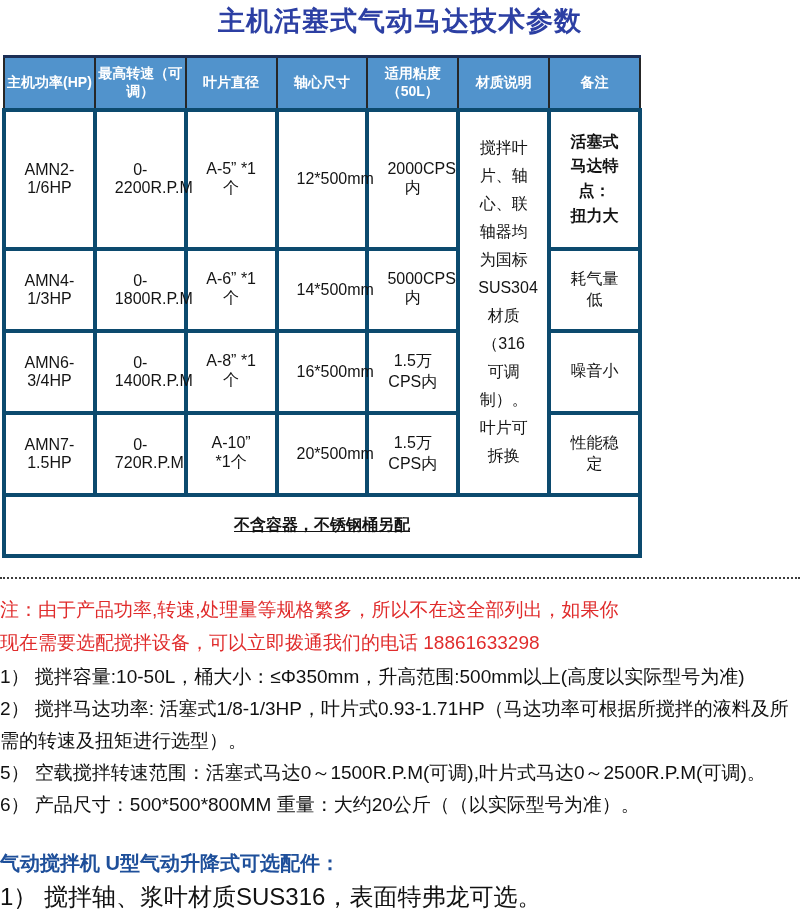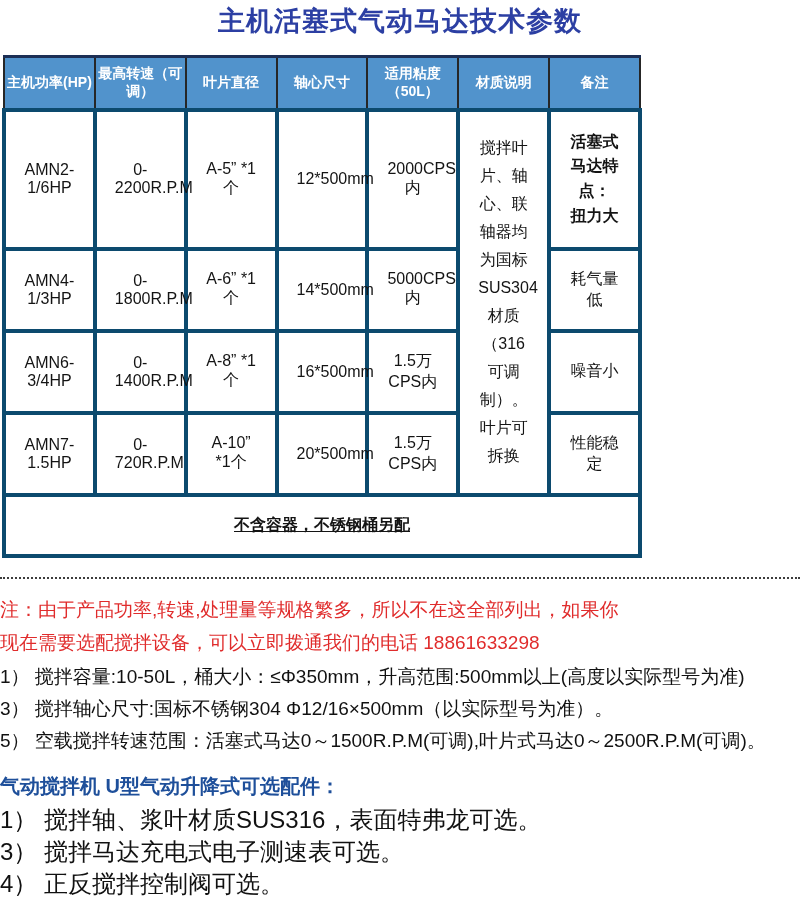--- a/index.html
+++ b/index.html
@@ -39,21 +39,21 @@
     margin-top:19px; width:800px; height:0;
     border-top:2px dotted #3c3c3c;
   }
   .notice-text {
     margin-top:14px; font-size:19px; line-height:33px;
     color:#e02c2c; width:633px;
   }
   .spec-list { margin-top:2px; }
   .spec-item { font-size:19px; line-height:32px; color:#111111; width:800px; }
   .acc-heading {
-    margin-top:16px; font-size:20px; font-weight:bold; color:#1e4f9a;
+    margin-top:29px; font-size:20px; font-weight:bold; color:#1e4f9a;
   }
   .acc-list { margin-top:4px; }
   .acc-item { font-size:24px; line-height:32px; color:#111111; width:692px; }
 </style>
 </head>
 <body>
 
 <div class="page-title">主机活塞式气动马达技术参数</div>
 
 <table class="spec">
@@ -108,22 +108,23 @@
     </tr>
   </tbody>
 </table>
 
 <div class="dashed-divider"></div>
 
 <div class="notice-text">注：由于产品功率,转速,处理量等规格繁多，所以不在这全部列出，如果你现在需要选配搅拌设备，可以立即拨通我们的电话 18861633298</div>
 
 <div class="spec-list">
   <div class="spec-item">1） 搅拌容量:10-50L，桶大小：≤Φ350mm，升高范围:500mm以上(高度以实际型号为准)</div>
-  <div class="spec-item">3） 搅拌轴心尺寸:国标不锈钢304 Φ12/16×500mm（以实际型号为准）。</div>
+  <div class="spec-item">2）  搅拌马达功率: 活塞式1/8-1/3HP，叶片式0.93-1.71HP（马达功率可根据所搅拌的液料及所需的转速及扭矩进行选型）。</div>
   <div class="spec-item">5） 空载搅拌转速范围：活塞式马达0～1500R.P.M(可调),叶片式马达0～2500R.P.M(可调)。</div>
+  <div class="spec-item">6） 产品尺寸：500*500*800MM 重量：大约20公斤（（以实际型号为准）。</div>
 </div>
 
 <div class="acc-heading">气动搅拌机 U型气动升降式可选配件：</div>
 
 <div class="acc-list">
   <div class="acc-item">1） 搅拌轴、浆叶材质SUS316，表面特弗龙可选。</div>
   <div class="acc-item">3） 搅拌马达充电式电子测速表可选。</div>
   <div class="acc-item">4） 正反搅拌控制阀可选。</div>
 </div>
 

